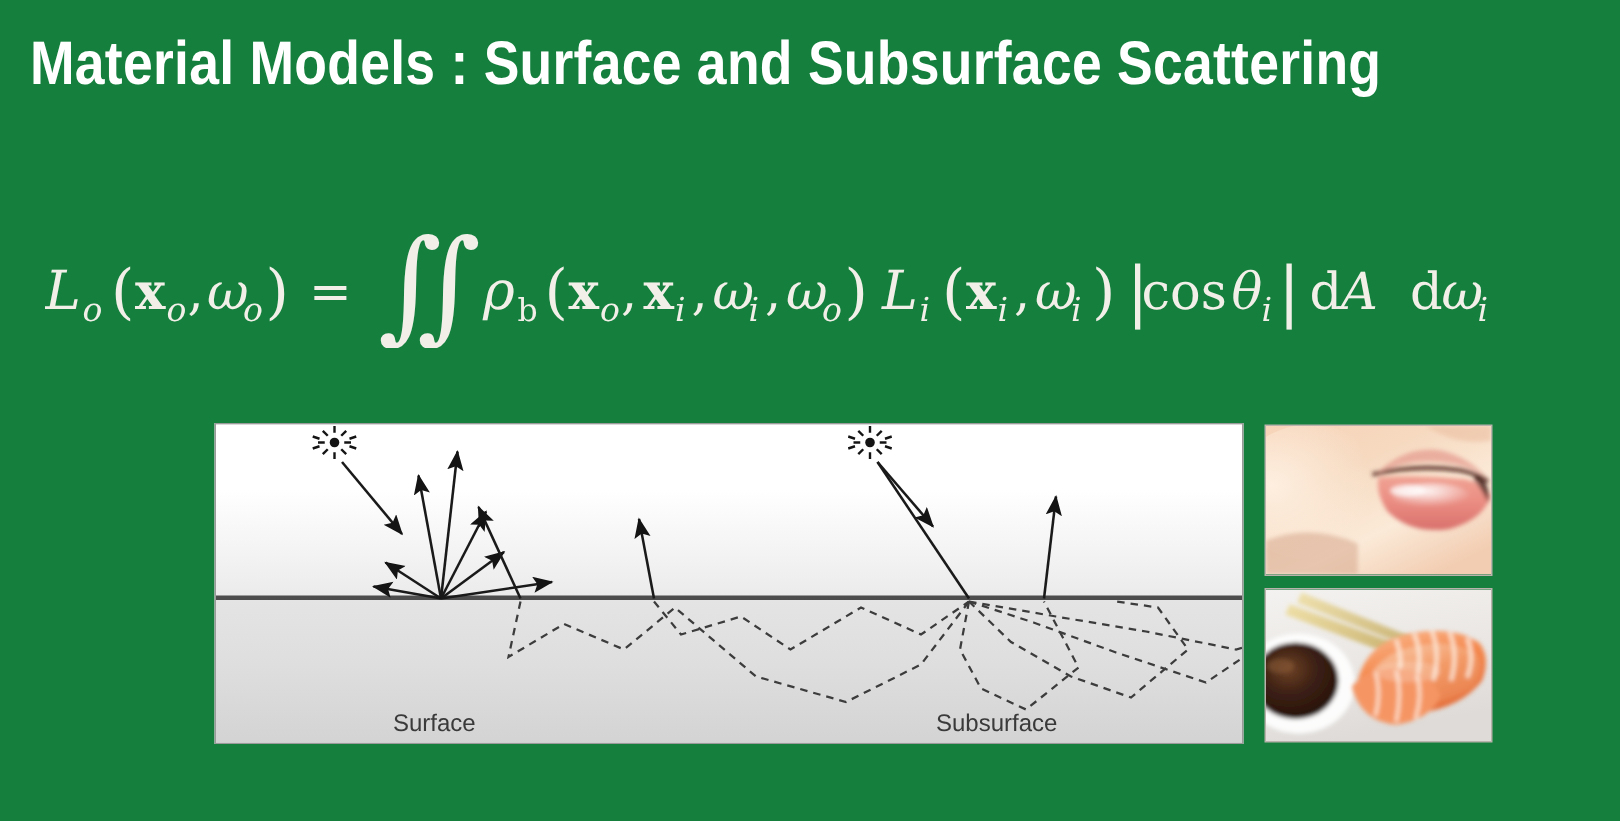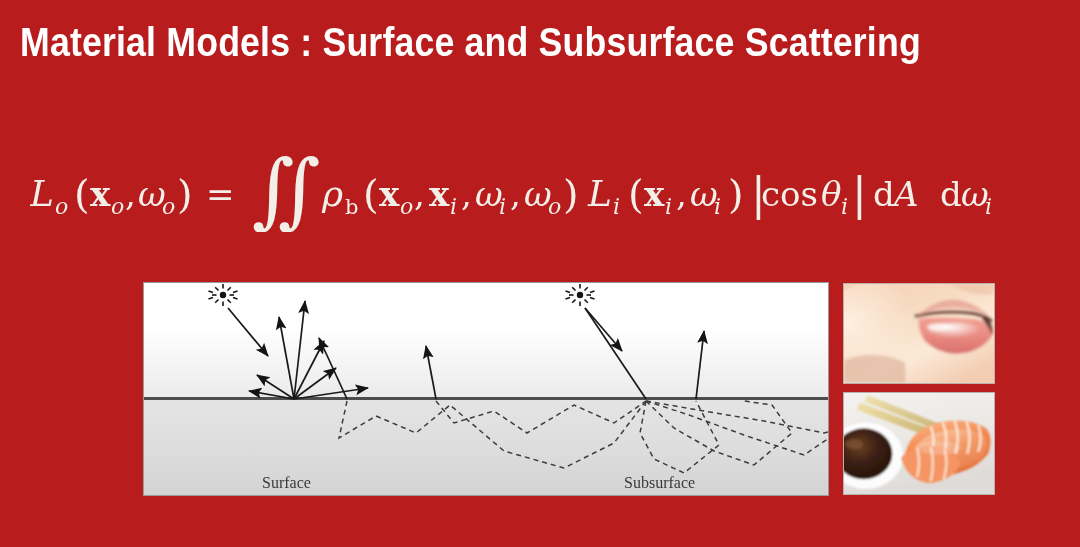--- a/index.html
+++ b/index.html
@@ -3,21 +3,21 @@
 <meta charset="utf-8">
 <title>Material Models : Surface and Subsurface Scattering</title>
 <style>
   html,body{margin:0;padding:0;}
   body{
     width:1080px;height:547px;overflow:hidden;
     background:#1b1917;
     font-family:"Liberation Sans", sans-serif;
     position:relative;
   }
-  .slide{position:absolute;inset:0;background:#b91c1c;}
+  .slide{position:absolute;inset:0;background:#15803d;}
 
   
   .title{
     position:absolute;left:20px;top:17px;
     font-family:"Liberation Sans", sans-serif;
     font-weight:bold;
     font-size:41px;
     line-height:50px;
     letter-spacing:0.2px;
     color:#ffffff;
@@ -54,21 +54,21 @@
     position:absolute;left:0;top:117px;width:100%;height:97px;
     background:linear-gradient(to bottom,#e4e4e4 0%,#dedede 45%,#d3d3d3 100%);
   }
   .surface-line{
     position:absolute;left:0;top:114px;width:100%;height:3px;
     background:#4d4d4d;
   }
   .fig-svg{position:absolute;left:0;top:0;width:686px;height:214px;}
   .fig-label{
     position:absolute;
-    font-family:Liberation Serif, serif;
+    font-family:Liberation Sans, sans-serif;
     font-size:16px;
     color:#3a3a3a;
     white-space:nowrap;
   }
   .label-surface{left:118px;top:191px;}
   .label-subsurface{left:480px;top:191px;text-align:center;}
 
   
   .photo{
     position:absolute;left:843px;width:152px;

